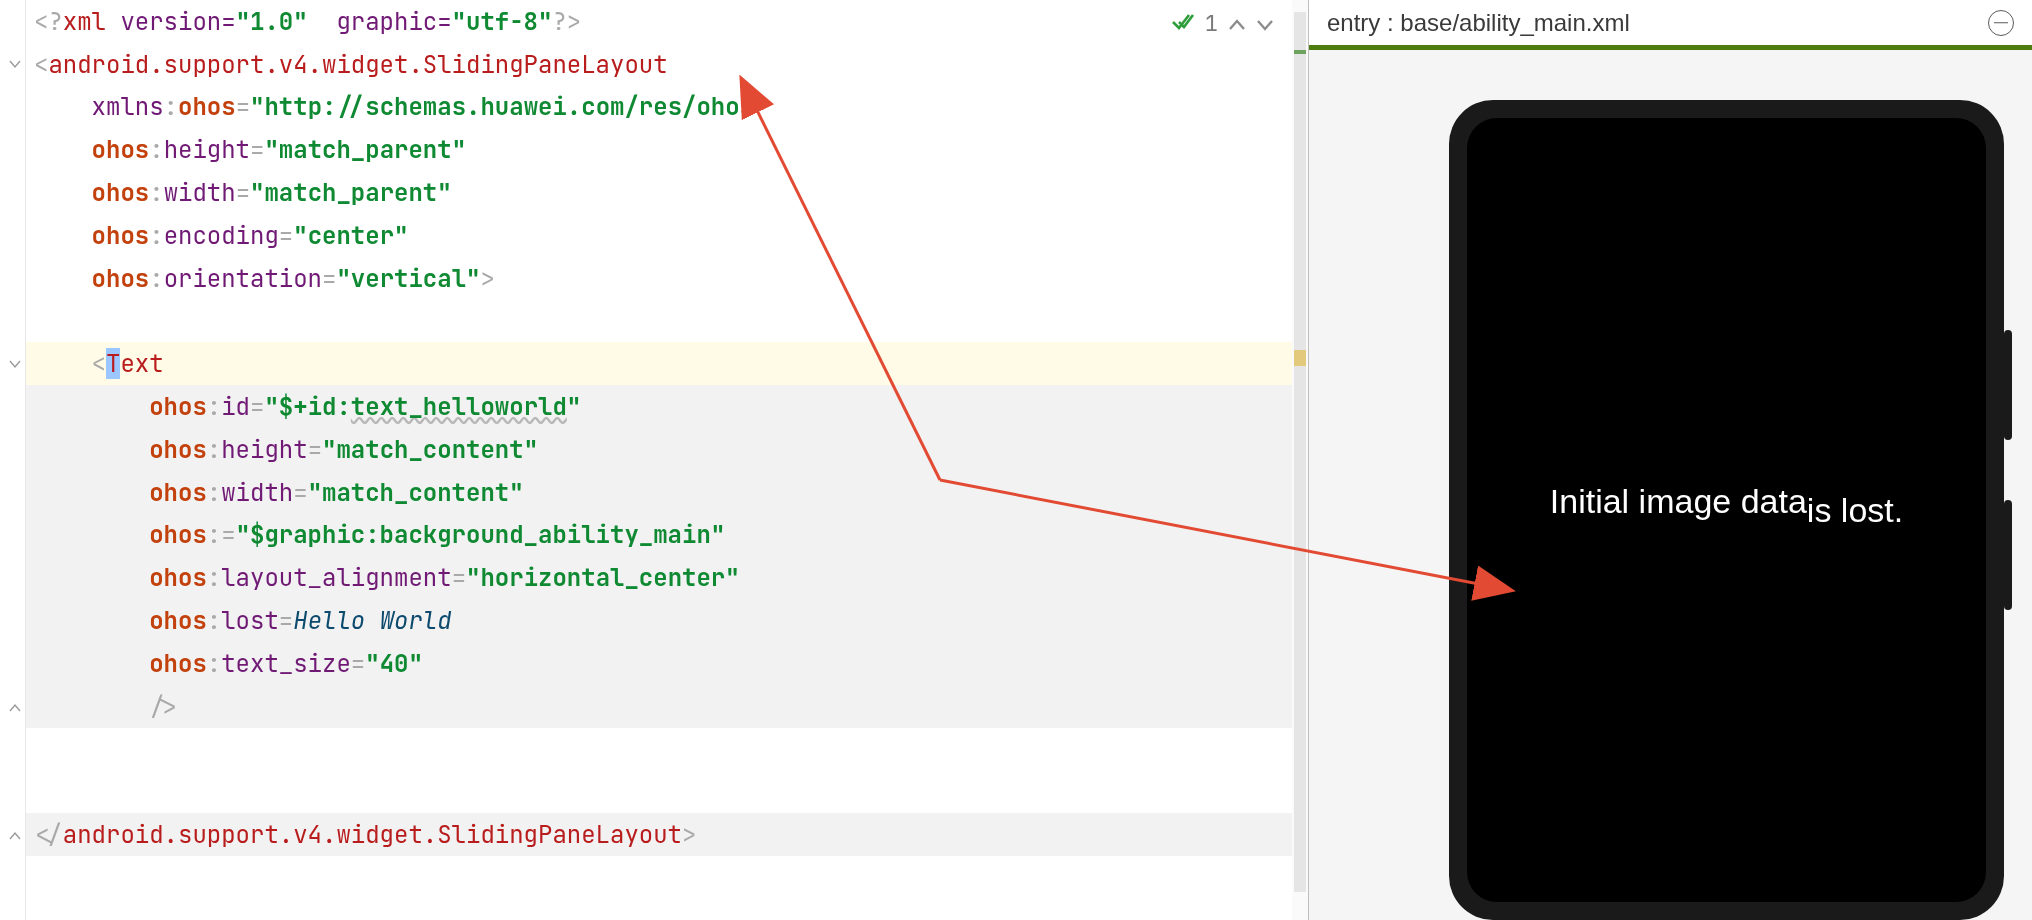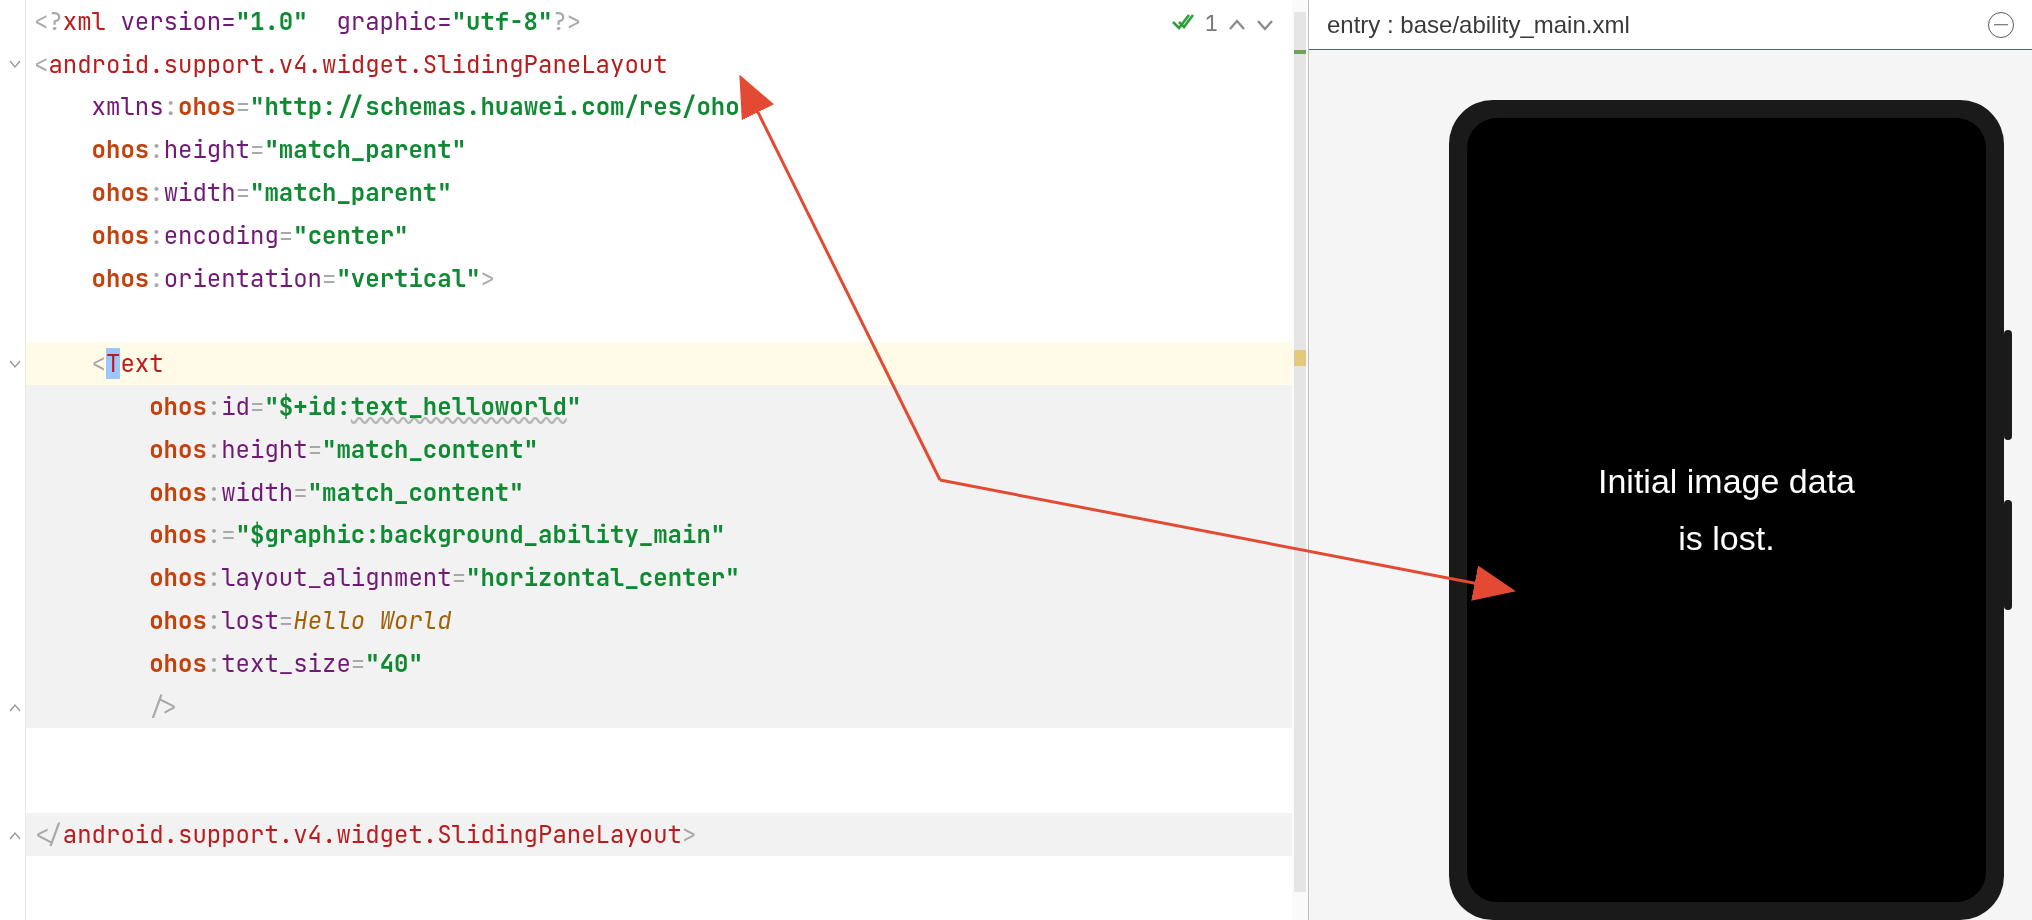--- a/index.html
+++ b/index.html
@@ -28,21 +28,21 @@
     white-space:pre; padding-left:8px;
   }
   .hl-line  { background:#fffbe6; }
   .hl-block { background:#f2f2f2; }
   
   .sym  { color:#a9a9a9; } 
   .tag  { color:#b91c1c; }
   .attr { color:#701a75; } 
   .nsp  { color:#c2410c; font-weight:600; } 
   .str  { color:#0f8a33; font-weight:600; }
-  .txt  { color:#a16207; font-style:italic; }
+  .txt  { color:#0c4a6e; font-style:italic; }
   .squig { text-decoration:underline wavy #b8b8b8; }
   
   .caret-sel { background:#9bc6ff; }
   
   .scrollbar { position:absolute; right:0; top:0; width:16px; height:100%; background:#fafafa; }
   .scrollbar .stripe { position:absolute; left:2px; width:12px; background:#a8a8a8; }
   .scrollbar .mark   { position:absolute; left:2px; width:12px; height:4px; background:#5aa245; }
   .scrollbar .mark-y { position:absolute; left:2px; width:12px; height:16px; background:#f7d56e; }
   
   .inspect {
@@ -53,35 +53,35 @@
   .inspect .cnt { color:#7a7a7a; font-size:22px; }
   .chev { color:#8c8c8c; cursor:pointer; }
   
   .arrow-svg { position:absolute; top:0; left:0; width:100%; height:100%; pointer-events:none; }
   
   .preview-pane {
     flex:1; height:920px; border-left:1px solid #bfbfbf; background:#f5f5f5;
     position:relative;
   }
   .preview-header {
-    height:50px; background:#fff; border-bottom:1px solid #4d7c0f;
+    height:50px; background:#fff; border-bottom:5px solid #4d7c0f;
     display:flex; align-items:center; padding:0 18px;
     font-family:-apple-system,"Segoe UI",Arial,sans-serif;
     font-size:24px; color:#3a3a3a;
   }
   .preview-header .spacer { flex:1; }
   .collapse-btn { width:26px; height:26px; border:1.5px solid #5a5a5a; border-radius:50%; position:relative; cursor:pointer; }
   .collapse-btn::after { content:""; position:absolute; left:5px; right:5px; top:50%; height:1.5px; background:#5a5a5a; transform:translateY(-50%); }
   .device {
     position:absolute; left:140px; top:100px; width:555px; height:820px;
     background:#1a1a1a; border-radius:44px; padding:18px;
   }
   .device-screen {
     width:100%; height:100%; background:#000; border-radius:30px;
-    display:flex; flex-direction:column; align-items:center; justify-content:center;
+    display:flex; align-items:center; justify-content:center;
     color:#fff; font-family:-apple-system,"Segoe UI",Arial,sans-serif;
   }
   .device-text-1 { font-size:34px; margin-bottom:18px; }
   .device-text-2 { font-size:34px; }
   .side-btn { position:absolute; right:-8px; width:8px; background:#1a1a1a; border-radius:4px; }
 </style>
 </head>
 <body>
 
 <div class="editor-pane">

